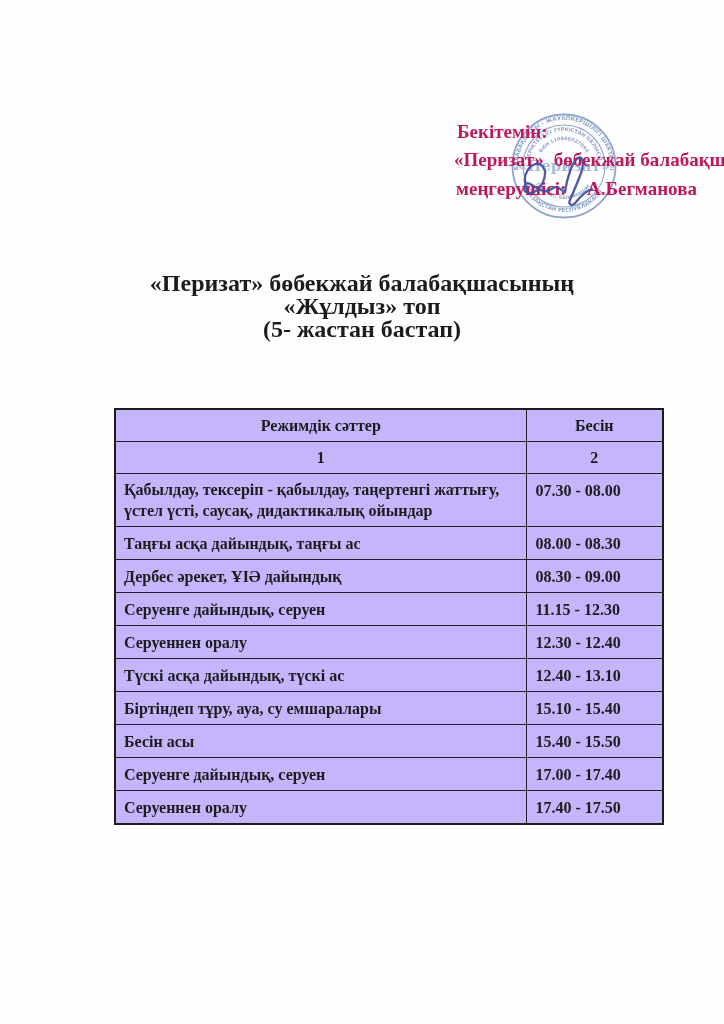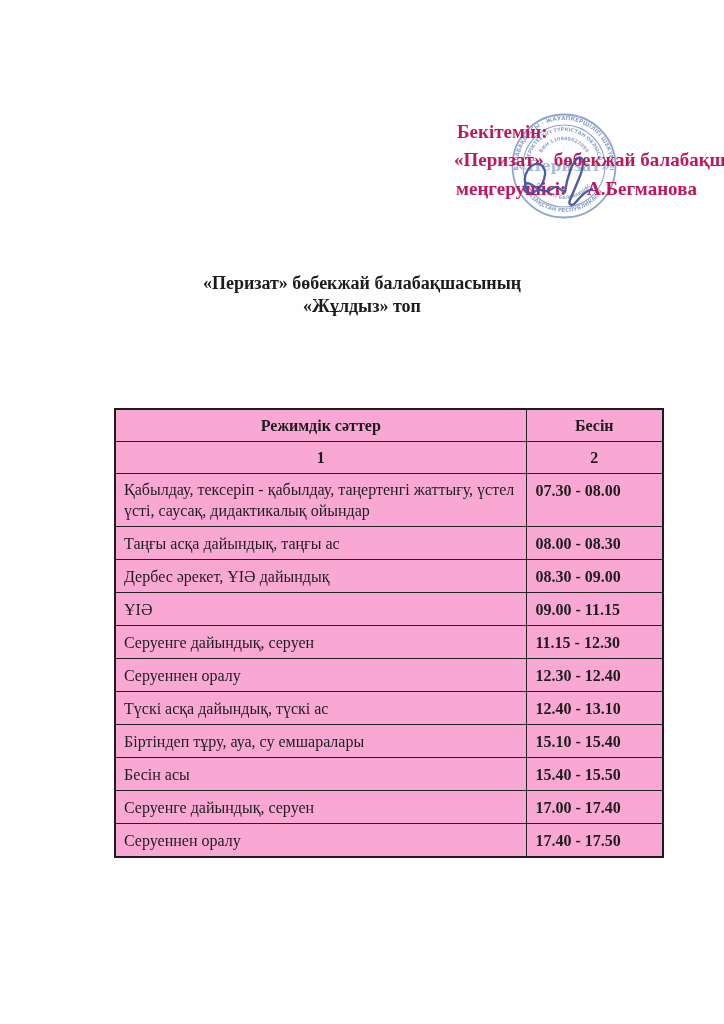--- a/index.html
+++ b/index.html
@@ -24,33 +24,33 @@
   .stamp-svg .ring{fill:none;stroke:#7f98c6;}
   .stamp-svg .micro{fill:#7e97c5;font-family:"DejaVu Sans",sans-serif;font-weight:bold;}
   .stamp-svg .center-word{fill:#9ab0d4;font-weight:bold;font-family:"DejaVu Serif",serif;}
 
   .signature-svg{position:absolute;left:511px;top:146px;width:88px;height:64px;}
   .signature-svg path{fill:none;stroke:#44519f;stroke-width:2.3;stroke-linecap:round;stroke-linejoin:round;opacity:.95;}
 
   
   .title-block{
     position:absolute;left:0;top:272px;width:724px;
-    text-align:center;font-weight:bold;font-size:18px;line-height:23px;color:#1c1c1c;
+    text-align:center;font-weight:bold;font-size:24px;line-height:23px;color:#1c1c1c;
   }
 
   
   .sched{
     position:absolute;left:114px;top:408px;width:548px;
     border-collapse:collapse;table-layout:fixed;
     font-size:16px;color:#1d1d1d;
     border:2px solid #1c1c1c;
   }
-  .sched th,.sched td{border:1.6px solid #222;background:#f9a8d4;}
+  .sched th,.sched td{border:1.6px solid #222;background:#c4b5fd;}
   .sched thead th{font-weight:bold;text-align:center;height:31px;padding:0 4px;font-size:16px;}
-  .sched td.act{text-align:left;padding:5px 6px 5px 8px;line-height:21px;height:22px;vertical-align:middle;}
+  .sched td.act{text-align:left;padding:5px 6px 5px 8px;line-height:21px;height:22px;vertical-align:middle;font-weight:bold;}
   .sched td.time{text-align:left;padding:6px 4px 4px 9px;vertical-align:top;line-height:21px;white-space:nowrap;font-weight:bold;}
   .col-act{width:411px;}
   .col-time{width:137px;}
 </style>
 </head>
 <body>
 
 <div class="page">
 
   <svg class="stamp-svg" viewBox="0 0 110 110" aria-hidden="true">
@@ -90,20 +90,21 @@
   <div class="approval-line l3-name">А.Бегманова</div>
 
   <svg class="signature-svg" viewBox="0 0 88 64" aria-hidden="true">
     <path d="M16,44 C9,28 21,14 30,19 C38,24 33,41 23,46 C16,49 11,45 14,39 C18,32 26,47 36,45 C41,44 43,40 46,41 C49,42 51,46 54,45"></path>
     <path d="M54,46 C56,32 61,16 67,12 C73,9 73,20 69,30 C65,40 61,49 59,54 C57,59 61,61 65,56 C69,51 75,45 81,43"></path>
   </svg>
 
   <div class="title-block">
     <div>«Перизат» бөбекжай балабақшасының</div>
     <div>«Жұлдыз» топ</div>
+    <div>(5- жастан бастап)</div>
   </div>
 
   <table class="sched">
     <colgroup>
         <col class="col-act">
         <col class="col-time">
       </colgroup>
     <thead>
       <tr>
         <th>Режимдік сәттер</th>
@@ -119,24 +120,20 @@
         <td class="act">Қабылдау, тексеріп - қабылдау, таңертенгі жаттығу, үстел үсті, саусақ, дидактикалық ойындар</td>
         <td class="time">07.30 - 08.00</td>
       </tr>
       <tr>
         <td class="act">Таңғы асқа дайындық, таңғы ас</td>
         <td class="time">08.00 - 08.30</td>
       </tr>
       <tr>
         <td class="act">Дербес әрекет, ҰІӘ дайындық</td>
         <td class="time">08.30 - 09.00</td>
-      </tr>
-      <tr>
-        <td class="act">ҰІӘ</td>
-        <td class="time">09.00 - 11.15</td>
       </tr>
       <tr>
         <td class="act">Серуенге дайындық, серуен</td>
         <td class="time">11.15 - 12.30</td>
       </tr>
       <tr>
         <td class="act">Серуеннен оралу</td>
         <td class="time">12.30 - 12.40</td>
       </tr>
       <tr>

